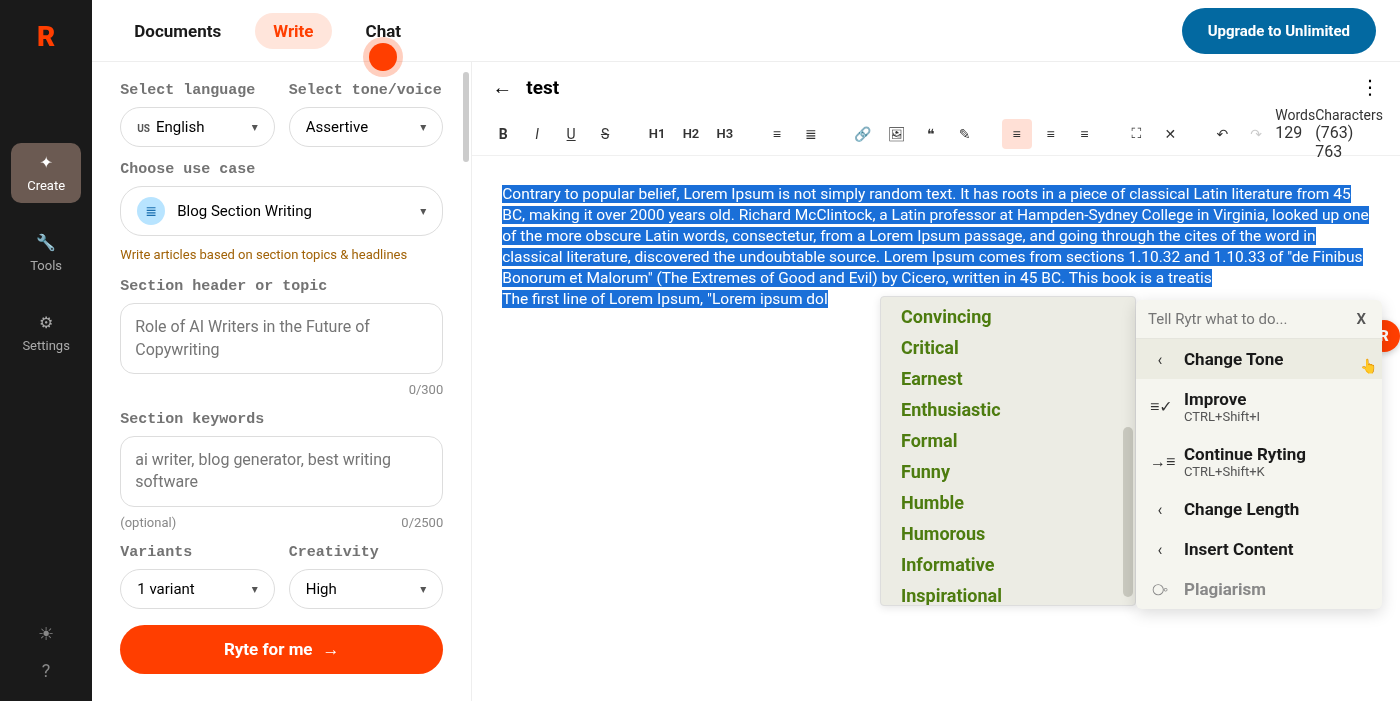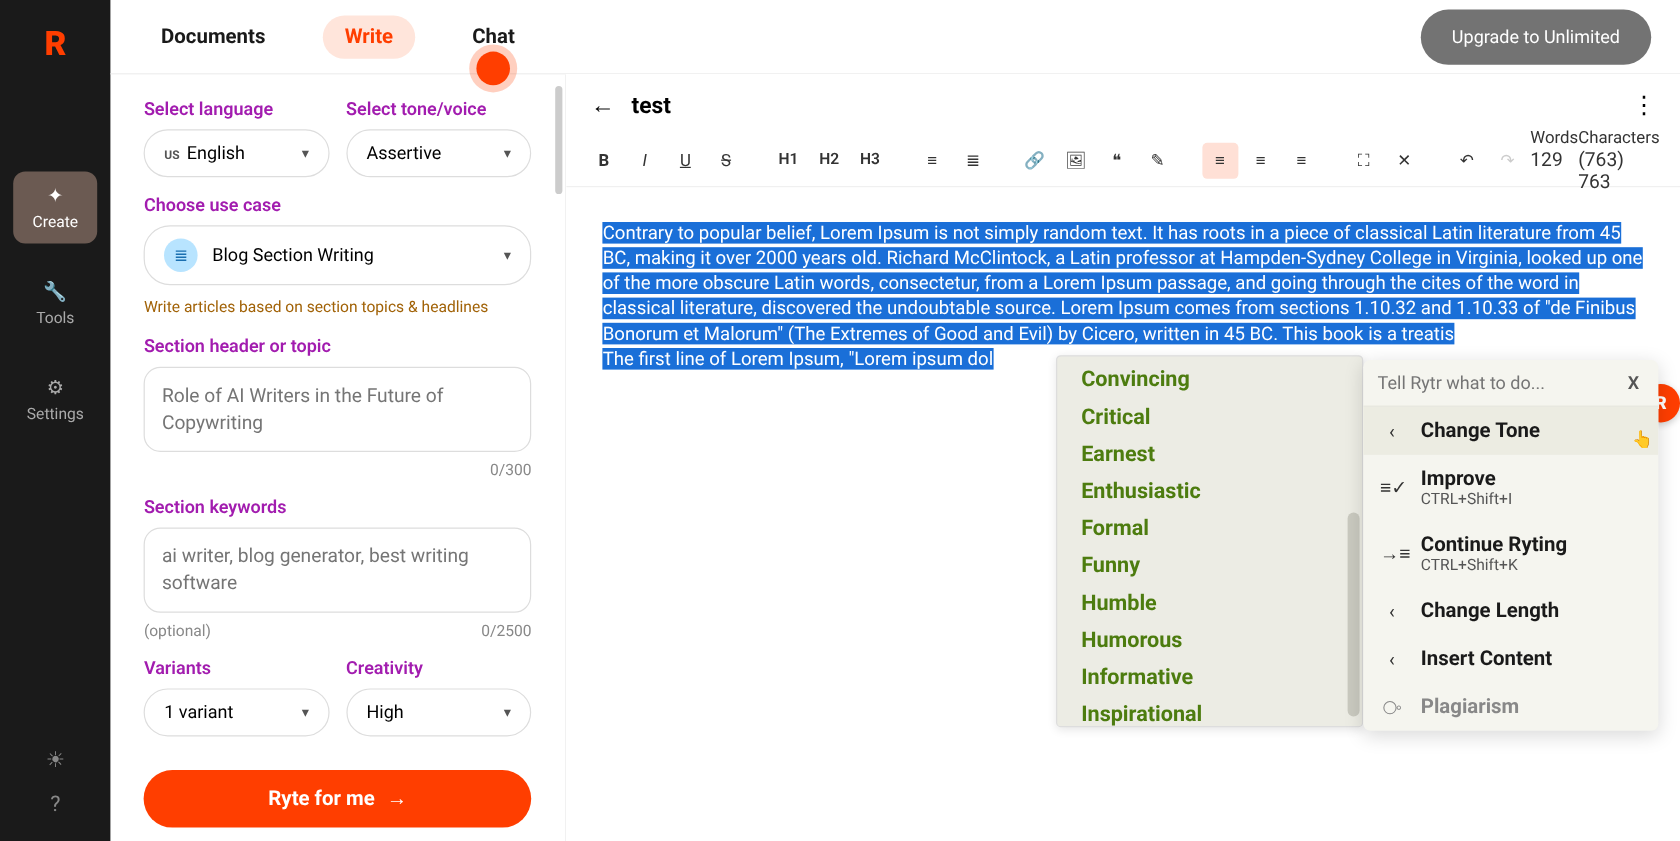--- a/index.html
+++ b/index.html
@@ -9,46 +9,46 @@
 .sidebar { width: 98px; background: #1a1a1a; color: #aaa; display: flex; flex-direction: column; align-items: center; padding-top: 20px; }
 .sidebar .logo { color: #ff3e00; font-size: 28px; font-weight: 900; margin-bottom: 90px; }
 .side-item { display: flex; flex-direction: column; align-items: center; gap: 6px; padding: 10px 0; width: 70px; border-radius: 10px; font-size: 13px; cursor: pointer; margin-bottom: 20px; }
 .side-item.active { background: #6b5a52; color: #fff; }
 .side-item .ic { font-size: 16px; }
 .sidebar-bottom { margin-top: auto; margin-bottom: 20px; display: flex; flex-direction: column; align-items: center; gap: 16px; }
 .sidebar-bottom .b-ic { font-size: 18px; cursor: pointer; color: #888; }
 
 
 .main { flex: 1; display: flex; flex-direction: column; }
-.topbar { height: 62px; border-bottom: 1px solid #eee; display: flex; align-items: center; padding: 0 24px; gap: 30px; }
+.topbar { height: 62px; border-bottom: 1px solid #eee; display: flex; align-items: center; padding: 0 24px; gap: 16px; }
 .tab { font-size: 17px; font-weight: 700; color: #1a1a1a; padding: 8px 18px; border-radius: 22px; cursor: pointer; }
 .tab.active { background: #ffe5db; color: #ff3e00; }
 .tab.chat { position: relative; }
 .tab.chat .pulse { position: absolute; left: 50%; transform: translateX(-50%); bottom: -22px; width: 28px; height: 28px; border-radius: 50%; background: #ff3e00; box-shadow: 0 0 0 6px rgba(255,62,0,0.25); }
-.upgrade-btn { margin-left: auto; background: #737373; color: #fff; font-weight: 400; font-size: 15px; border: none; border-radius: 24px; padding: 14px 26px; cursor: pointer; }
+.upgrade-btn { margin-left: auto; background: #0369a1; color: #fff; font-weight: 700; font-size: 15px; border: none; border-radius: 24px; padding: 14px 26px; cursor: pointer; }
 
 
 .body { flex: 1; display: flex; overflow: hidden; }
 
 
 .form-panel { width: 380px; border-right: 1px solid #eee; padding: 20px 28px; overflow-y: auto; position: relative; }
 .form-panel::after { content:''; position:absolute; right:2px; top:10px; width:6px; height:90px; background:#ccc; border-radius:3px; }
 .field-row { display: flex; gap: 14px; margin-bottom: 14px; }
 .field { flex: 1; }
-.field-label { font-size: 15px; font-weight: 600; color: #a21caf; margin-bottom: 8px; display: block; }
+.field-label { font-size: 15px; font-weight: 600; color: #737373; margin-bottom: 8px; display: block; font-family: Liberation Mono, monospace; }
 .select { width: 100%; border: 1px solid #ddd; border-radius: 22px; padding: 10px 16px; font-size: 15px; background: #fff; display: flex; align-items: center; justify-content: space-between; cursor: pointer; }
 .select .flag { font-size: 10px; font-weight: 700; margin-right: 6px; color:#555; }
 .select .chev { font-size: 12px; color: #555; }
 .usecase { display: flex; align-items: center; gap: 12px; }
 .usecase .uc-ic { width: 28px; height: 28px; border-radius: 50%; background: #b8e4ff; display: flex; align-items: center; justify-content: center; font-size: 14px; color:#1a6fb0; }
 .help-text { font-size: 13px; color: #a16207; margin-top: 10px; line-height: 1.4; }
 .textarea { width: 100%; border: 1px solid #ddd; border-radius: 14px; padding: 12px 14px; font-size: 16px; color: #888; resize: none; font-family: inherit; line-height:1.4; }
 .counter { font-size: 13px; color: #888; text-align: right; margin-top: 4px; }
 .counter.left { display:flex; justify-content:space-between; }
-.ryte-btn { width: 100%; background: #ff3e00; color: #fff; border: none; border-radius: 26px; padding: 14px; font-size: 17px; font-weight: 700; cursor: pointer; display: flex; align-items: center; justify-content: center; gap: 10px; margin-top: 28px; }
+.ryte-btn { width: 100%; background: #ff3e00; color: #fff; border: none; border-radius: 26px; padding: 14px; font-size: 17px; font-weight: 700; cursor: pointer; display: flex; align-items: center; justify-content: center; gap: 10px; margin-top: 16px; }
 
 
 .editor { flex: 1; display: flex; flex-direction: column; background: #fff; position: relative; }
 .editor-header { height: 50px; display: flex; align-items: center; padding: 0 20px; gap: 14px; }
 .back-ic { font-size: 20px; cursor: pointer; }
 .doc-title { font-size: 19px; font-weight: 700; }
 .more-ic { margin-left: auto; font-size: 20px; cursor: pointer; }
 
 .toolbar { height: 44px; display: flex; align-items: center; padding: 0 16px; gap: 4px; border-bottom: 1px solid #f0f0f0; }
 .tool { width: 30px; height: 30px; display: flex; align-items: center; justify-content: center; font-size: 14px; border-radius: 4px; cursor: pointer; color:#333; }

